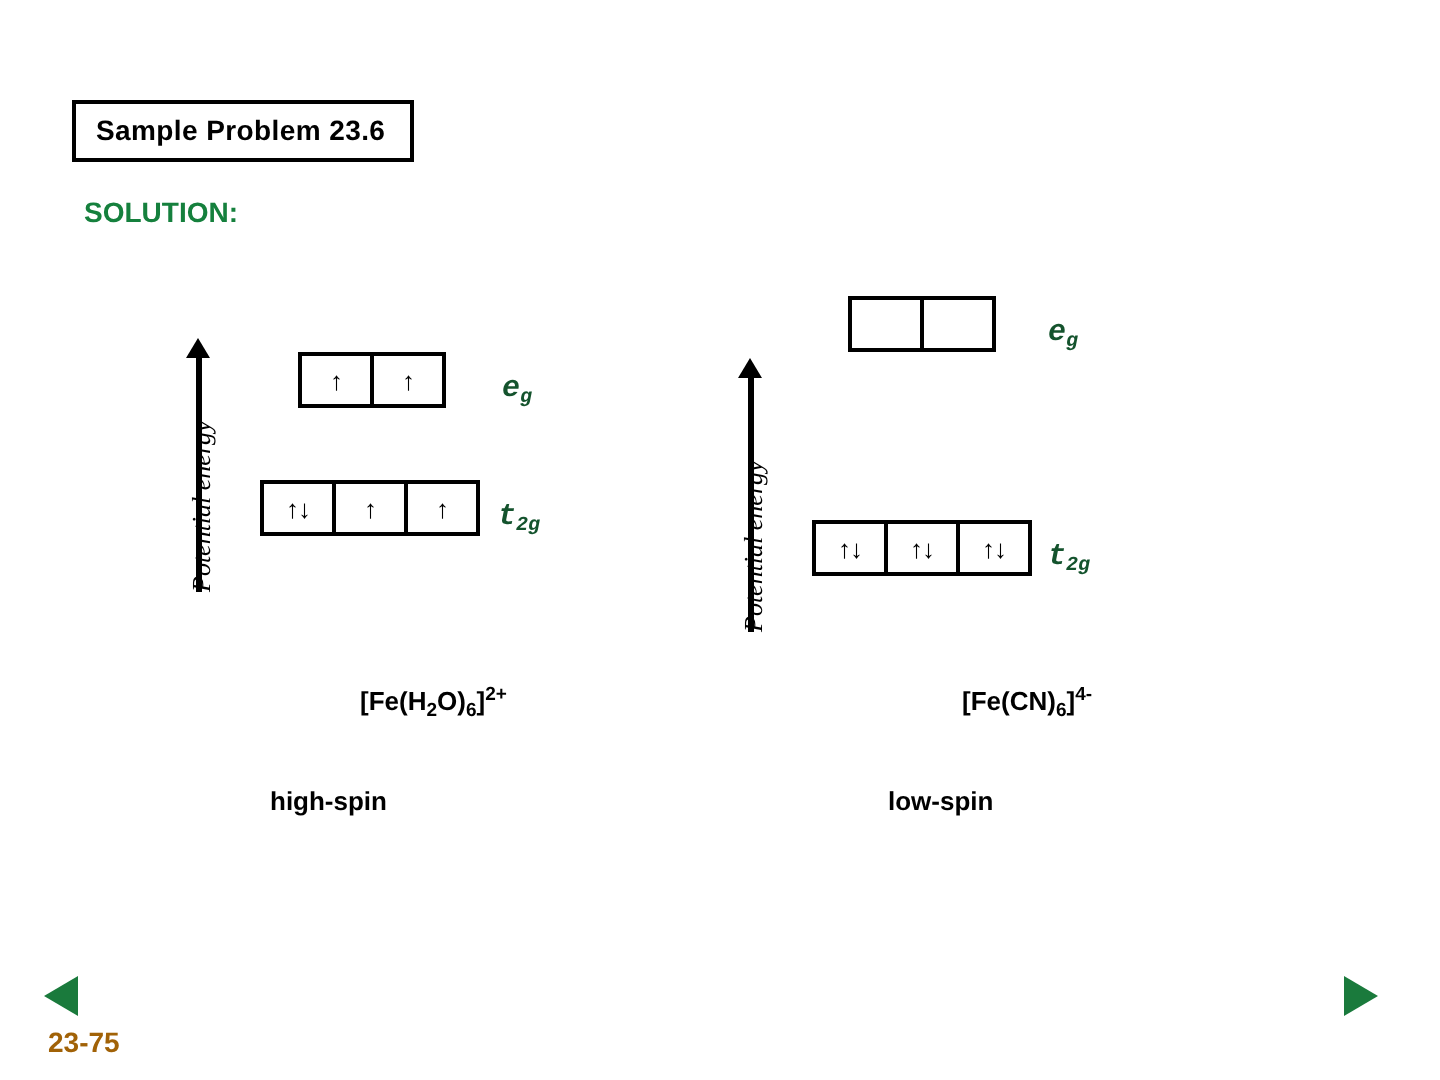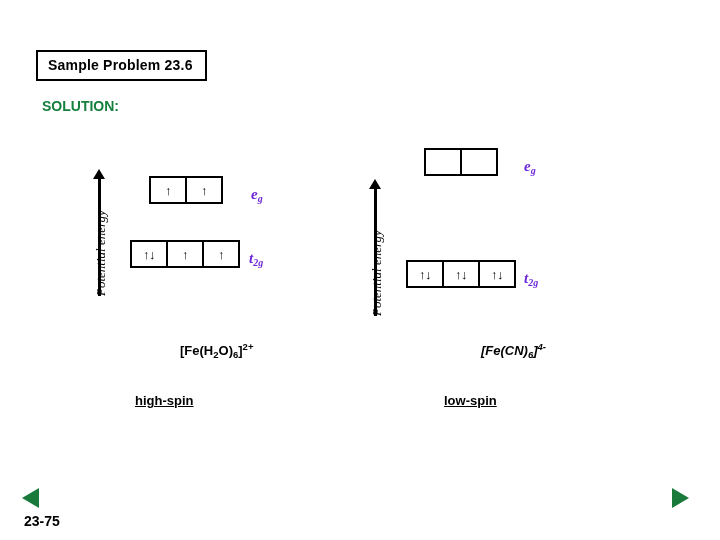--- a/index.html
+++ b/index.html
@@ -92,25 +92,25 @@
     letter-spacing: -0.5px;
   }
   .obox:first-child { margin-left: 0; }
   .obox .arrows {
     display: inline-block;
     white-space: nowrap;
   }
   
   .set-label {
     position: absolute;
-    font-family: Liberation Serif, serif;
+    font-family: Liberation Mono, monospace;
     font-style: italic;
     font-weight: bold;
     font-size: 15px;
-    color: #6d28d9;
+    color: #14532d;
     white-space: nowrap;
   }
   .set-label sub {
     font-size: 10px;
     font-style: italic;
     font-weight: bold;
     vertical-align: baseline;
     position: relative;
     top: 3px;
   }
@@ -135,30 +135,29 @@
     position: relative;
     top: -5px;
   }
   
   .spin-caption {
     position: absolute;
     font-weight: bold;
     font-size: 13px;
     color: #000000;
     white-space: nowrap;
-    text-decoration: underline;
   }
   
   .page-number {
     position: absolute;
     left: 24px;
     top: 513px;
     font-weight: bold;
     font-size: 14px;
-    color: #000000;
+    color: #a16207;
   }
   
   .nav-btn {
     position: absolute;
     width: 0;
     height: 0;
   }
   .nav-prev {
     left: 22px;
     top: 488px;
@@ -242,21 +241,21 @@
       <span class="arrows">↑↓</span>
     </div>
     <div class="obox">
       <span class="arrows">↑↓</span>
     </div>
   </div>
   <div class="set-label" style="left:524px; top:270px;">
     <span>t</span><sub>2g</sub>
   </div>
 
-  <div class="formula" style="left:441px; top:343px;font-style:italic;">
+  <div class="formula" style="left:441px; top:343px;">
     <span>[Fe(CN)</span><sub>6</sub><span></span><sub></sub><span>]</span><sup>4-</sup>
   </div>
 
   <div class="spin-caption" style="left:444px; top:393px;">low-spin</div>
 
   <div class="page-number">23-75</div>
 
   <div class="nav-btn nav-prev"></div>
   <div class="nav-btn nav-next"></div>
 

